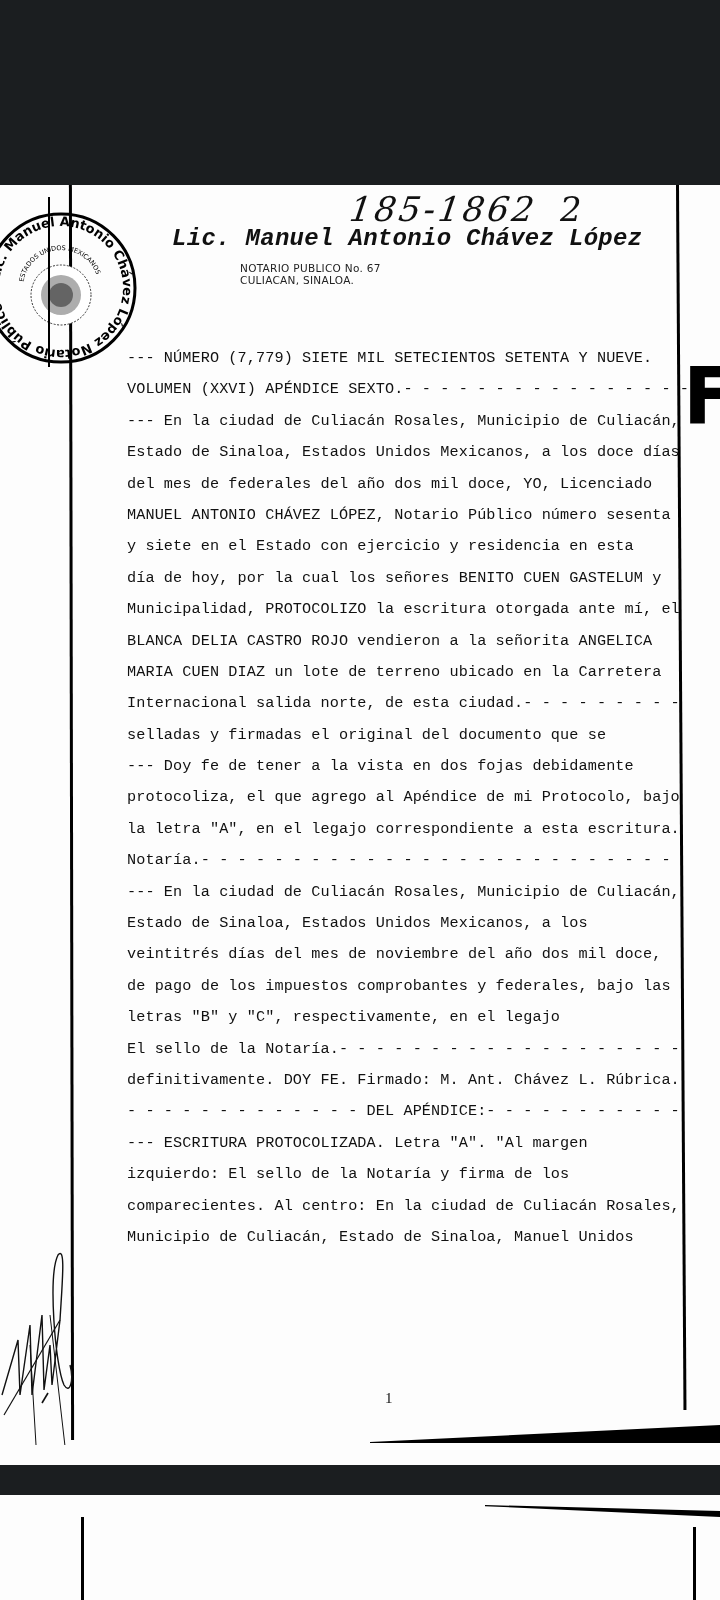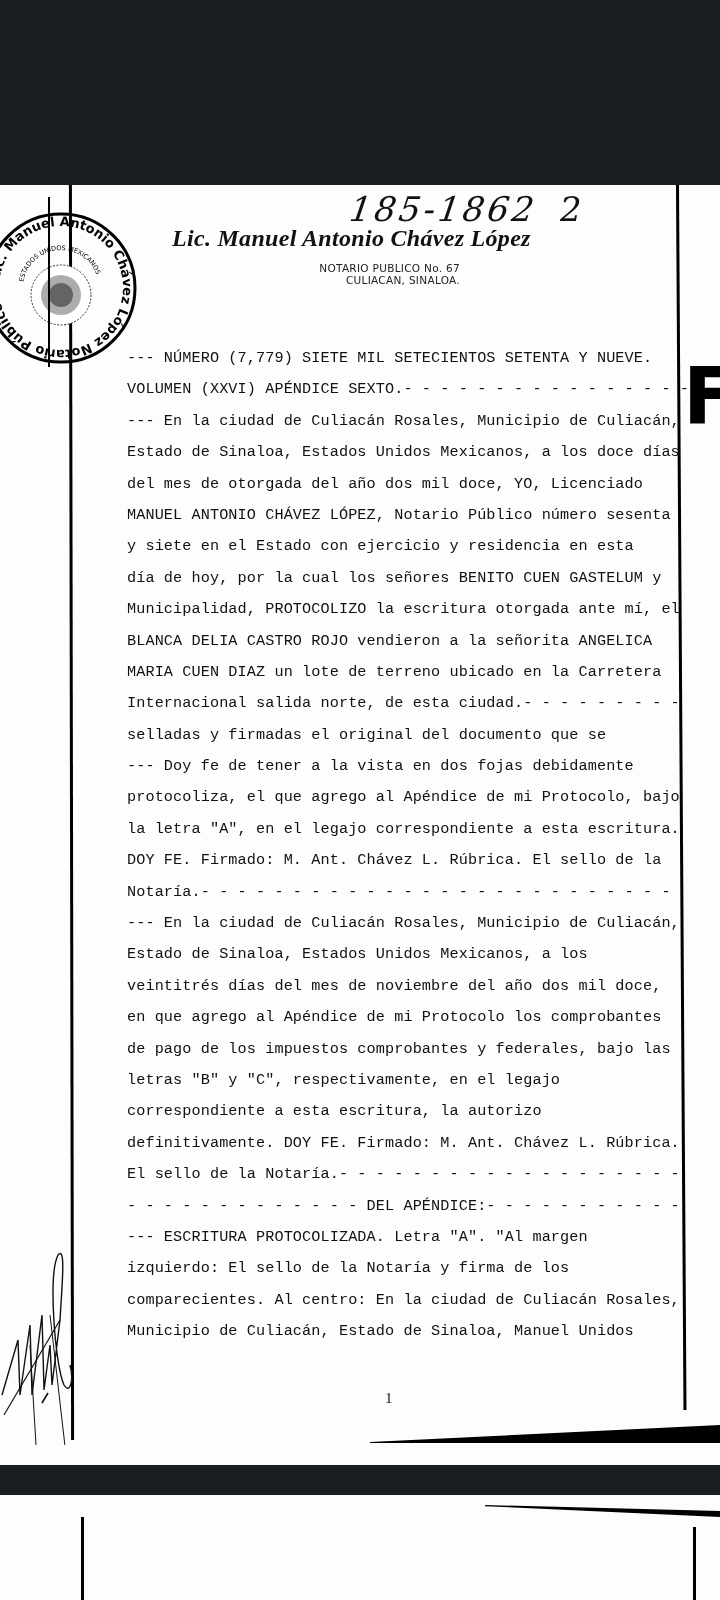--- a/index.html
+++ b/index.html
@@ -18,22 +18,22 @@
   .bottom-wedge { position: absolute; left: 370px; top: 1240px; width: 350px; height: 18px; background: #000; clip-path: polygon(0 95%, 100% 0, 100% 100%, 0 100%); }
   .p2-wedge { position: absolute; left: 485px; top: 10px; width: 235px; height: 12px; background: #000; clip-path: polygon(0 0, 100% 50%, 100% 100%, 0 10%); }
   .p2-left { position: absolute; left: 81px; top: 22px; width: 3px; height: 90px; background: #000; }
   .p2-right { position: absolute; left: 693px; top: 32px; width: 3px; height: 80px; background: #000; }
 
   
   .hand-number { position: absolute; left: 350px; top: 4px; font-family: "DejaVu Serif", serif; font-style: italic; font-size: 34px; font-weight: 400; letter-spacing: 3px; color: #111; transform: skewX(-8deg); }
   .hand-extra { position: absolute; left: 560px; top: 4px; font-family: "DejaVu Serif", serif; font-style: italic; font-size: 34px; color: #111; }
 
   
-  .letterhead-name { position: absolute; left: 172px; top: 40px; font-family: Liberation Serif, serif; font-style: italic; font-weight: 700; font-size: 24px; color: #111; letter-spacing: 0.3px; }
-  .letterhead-sub { position: absolute; left: 240px; top: 77px; width: 220px; text-align: right; font-family: "DejaVu Sans", sans-serif; font-size: 10.5px; line-height: 12px; color: #222; letter-spacing: 0.3px; }
+  .letterhead-name { position: absolute; left: 172px; top: 40px; font-family: Liberation Mono, monospace; font-style: italic; font-weight: 700; font-size: 24px; color: #111; letter-spacing: 0.3px; }
+  .letterhead-sub { position: absolute; left: 240px; top: 77px; width: 220px; text-align: left; font-family: "DejaVu Sans", sans-serif; font-size: 10.5px; line-height: 12px; color: #222; letter-spacing: 0.3px; }
 
   
   .seal { position: absolute; left: -18px; top: 24px; width: 158px; height: 158px; }
   .seal-vline { position: absolute; left: 48px; top: 12px; width: 2px; height: 170px; background: #000; }
 
   
   .body-text { position: absolute; left: 88px; top: 158px; width: 572px; margin-left: 39px; }
   .line { height: 31.4px; font-size: 15.2px; line-height: 31.4px; white-space: nowrap; letter-spacing: 0.1px; display: flex; justify-content: space-between; }
   .line.left { justify-content: flex-start; }
 
@@ -80,43 +80,40 @@
   </svg>
   <div class="seal-vline"></div>
 
   <div class="big-f">F</div>
 
   <div class="body-text">
     <div class="line left">--- NÚMERO (7,779) SIETE MIL SETECIENTOS SETENTA Y NUEVE.</div>
     <div class="line left">VOLUMEN (XXVI) APÉNDICE SEXTO.- - - - - - - - - - - - - - - -</div>
     <div class="line left">--- En la ciudad de Culiacán Rosales, Municipio de Culiacán,</div>
     <div class="line left">Estado de Sinaloa, Estados Unidos Mexicanos, a los doce días</div>
-    <div class="line left">del mes de otorgada del año dos mil doce, YO, Licenciado</div>
+    <div class="line left">del mes de federales del año dos mil doce, YO, Licenciado</div>
     <div class="line left">MANUEL ANTONIO CHÁVEZ LÓPEZ, Notario Público número sesenta</div>
     <div class="line left">y siete en el Estado con ejercicio y residencia en esta</div>
     <div class="line left">día de hoy, por la cual los señores BENITO CUEN GASTELUM y</div>
     <div class="line left">Municipalidad, PROTOCOLIZO la escritura otorgada ante mí, el</div>
     <div class="line left">BLANCA DELIA CASTRO ROJO vendieron a la señorita ANGELICA</div>
     <div class="line left">MARIA CUEN DIAZ un lote de terreno ubicado en la Carretera</div>
     <div class="line left">Internacional salida norte, de esta ciudad.- - - - - - - - -</div>
     <div class="line left">selladas y firmadas el original del documento que se</div>
     <div class="line left">--- Doy fe de tener a la vista en dos fojas debidamente</div>
     <div class="line left">protocoliza, el que agrego al Apéndice de mi Protocolo, bajo</div>
     <div class="line left">la letra "A", en el legajo correspondiente a esta escritura.</div>
-    <div class="line left">DOY FE. Firmado: M. Ant. Chávez L. Rúbrica. El sello de la</div>
     <div class="line left">Notaría.- - - - - - - - - - - - - - - - - - - - - - - - - -</div>
     <div class="line left">--- En la ciudad de Culiacán Rosales, Municipio de Culiacán,</div>
     <div class="line left">Estado de Sinaloa, Estados Unidos Mexicanos, a los</div>
     <div class="line left">veintitrés días del mes de noviembre del año dos mil doce,</div>
-    <div class="line left">en que agrego al Apéndice de mi Protocolo los comprobantes</div>
     <div class="line left">de pago de los impuestos comprobantes y federales, bajo las</div>
     <div class="line left">letras "B" y "C", respectivamente, en el legajo</div>
-    <div class="line left">correspondiente a esta escritura, la autorizo</div>
+    <div class="line left">El sello de la Notaría.- - - - - - - - - - - - - - - - - - -</div>
     <div class="line left">definitivamente. DOY FE. Firmado: M. Ant. Chávez L. Rúbrica.</div>
-    <div class="line left">El sello de la Notaría.- - - - - - - - - - - - - - - - - - -</div>
     <div class="line left">- - - - - - - - - - - - - DEL APÉNDICE:- - - - - - - - - - -</div>
     <div class="line left">--- ESCRITURA PROTOCOLIZADA. Letra "A". "Al margen</div>
     <div class="line left">izquierdo: El sello de la Notaría y firma de los</div>
     <div class="line left">comparecientes. Al centro: En la ciudad de Culiacán Rosales,</div>
     <div class="line left">Municipio de Culiacán, Estado de Sinaloa, Manuel Unidos</div>
   </div>
 
   <div class="page-number">1</div>
 
   <svg class="signature" viewBox="0 0 80 200">

